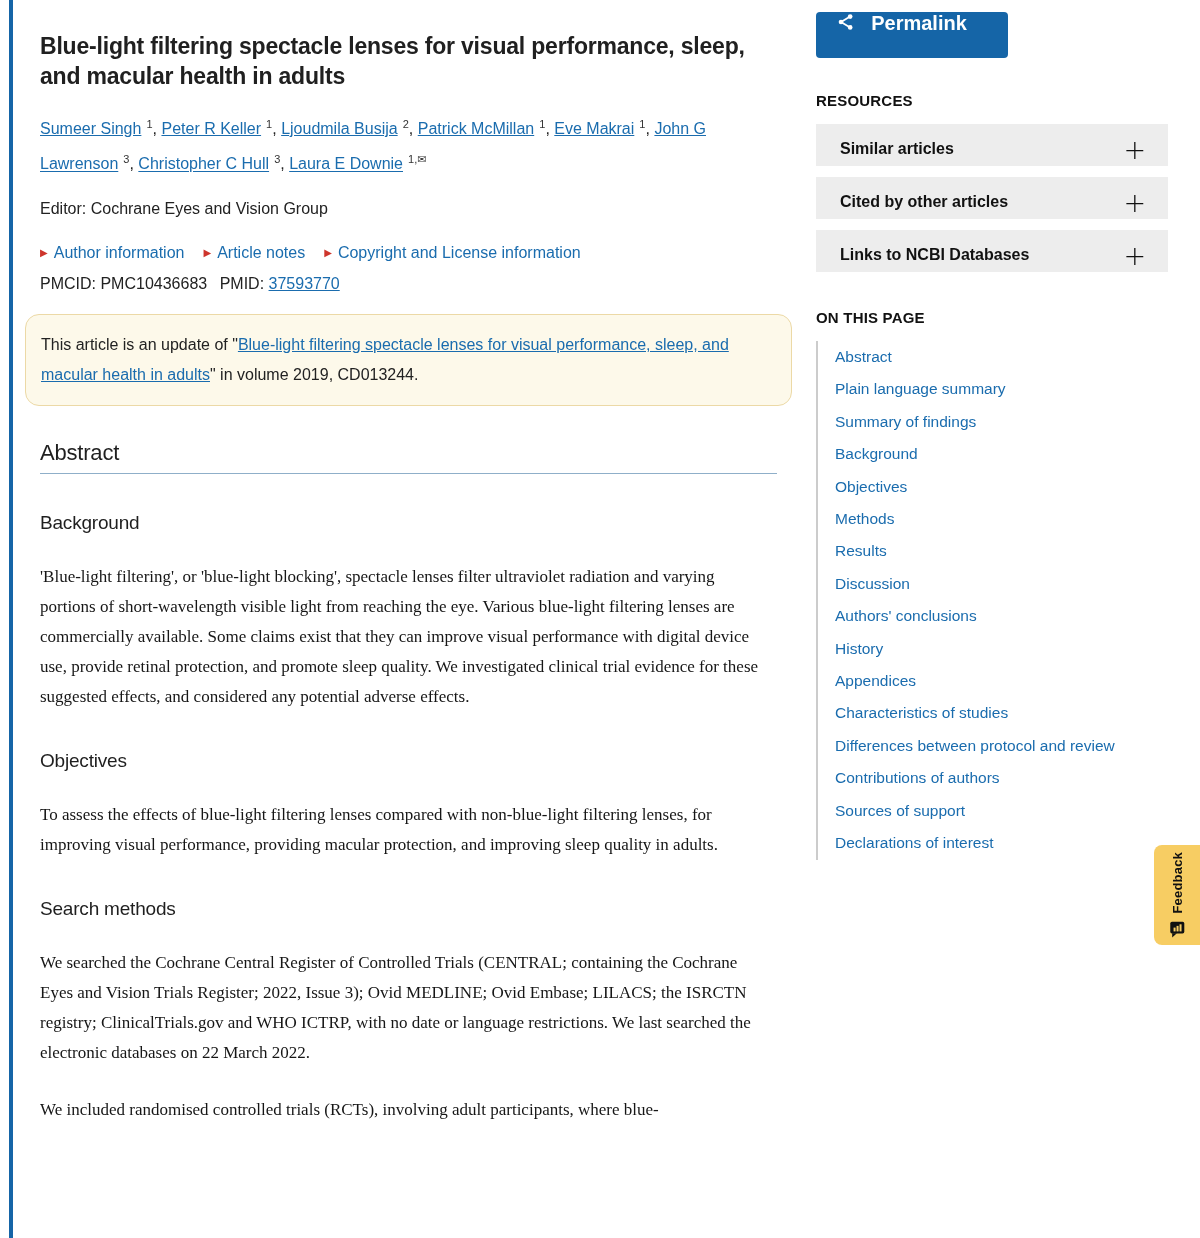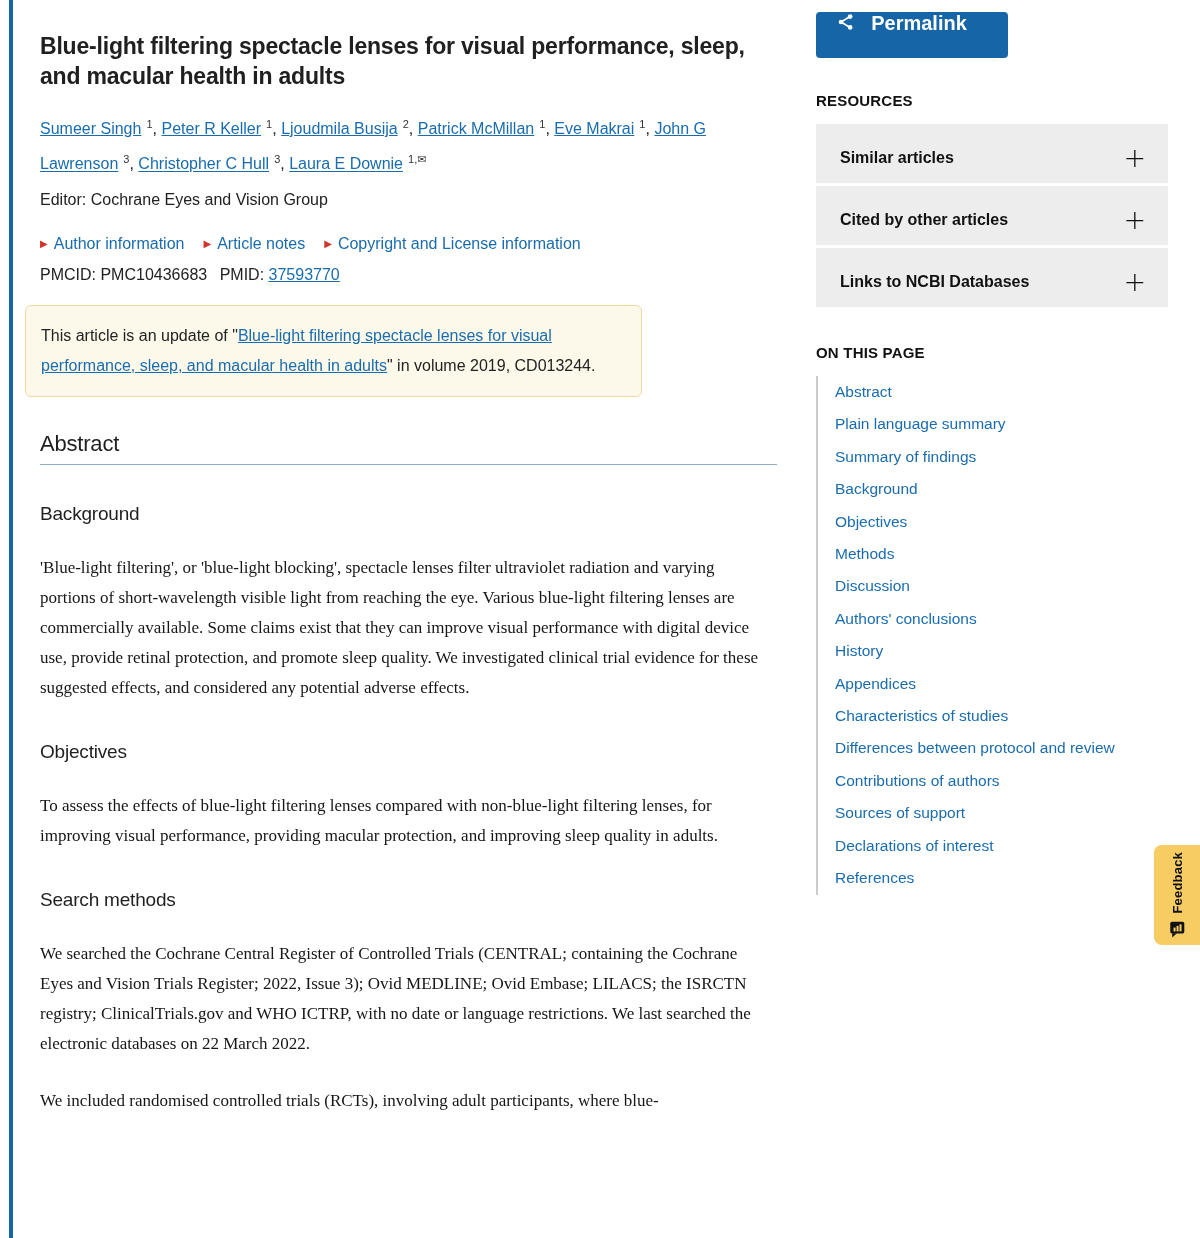--- a/index.html
+++ b/index.html
@@ -32,33 +32,33 @@
     margin-top:31px;
     font-size:23px;line-height:30px;font-weight:700;
     letter-spacing:-0.2px;color:#202020;
   }
   .authors{
     margin-top:18px;font-size:16px;line-height:30px;color:#222;
   }
   .authors a{color:var(--link-blue);text-decoration:underline;cursor:pointer;}
   .authors sup{font-size:11px;color:#333;margin-left:2px;}
   .authors .sep{color:#222;}
-  .editor{margin-top:9px;font-size:16px;line-height:21px;color:#222;}
+  .editor{margin-top:18px;font-size:16px;line-height:21px;color:#222;}
   .disclosures{margin-top:25px;font-size:16px;display:flex;gap:19px;align-items:center;}
   .disclosures .disc-item{display:flex;align-items:center;gap:6px;cursor:pointer;}
   .disclosures .arrow{color:var(--arrow-red);font-size:10px;line-height:1;}
   .disclosures a{color:var(--link-blue);text-decoration:none;}
   .ids{margin-top:13px;font-size:16px;color:#222;}
   .ids .gap{display:inline-block;width:8px;}
   .ids a{color:var(--link-blue);text-decoration:underline;cursor:pointer;}
   .update-box{
-    margin-top:21px;margin-left:-15px;width:617px;
+    margin-top:21px;margin-left:-15px;width:767px;
     background:var(--notice-bg);
     border:1px solid var(--notice-border);
-    border-radius:6px;
+    border-radius:14px;
     padding:15px 18px 15px 15px;
     font-size:16px;line-height:30px;color:#222;
   }
   .update-box a{color:var(--link-blue);text-decoration:underline;cursor:pointer;}
   h2.abstract-h{
     margin-top:33px;font-size:22px;font-weight:400;color:#1f1f1f;
     letter-spacing:-0.2px;line-height:27px;
   }
   .abstract-rule{margin-top:7px;width:737px;border-bottom:1px solid var(--divider-blue);}
   .sec-h{
@@ -82,21 +82,21 @@
   }
   .permalink .share-ic{margin-left:20px;display:flex;align-items:center;}
   .permalink .pl-label{flex:1;text-align:center;margin-right:26px;}
   .side-h{
     margin-top:35px;font-size:15px;font-weight:700;color:#111;
     letter-spacing:0.2px;line-height:16px;
   }
   .side-h.otp{margin-top:38px;}
   .acc-wrap{margin-top:15px;}
   .acc-row{
-    height:59px;margin-bottom:3px;background:var(--accordion-gray);
+    height:42px;margin-bottom:11px;background:var(--accordion-gray);
     display:flex;align-items:center;
     padding:8px 22px 0 24px;cursor:pointer;
   }
   .acc-row .acc-label{font-size:16px;font-weight:700;color:#111;}
   .acc-row .plus{
     margin-left:auto;font-size:27px;font-weight:200;color:#111;line-height:1;
     font-family:"DejaVu Sans",sans-serif;
   }
   .toc{
     margin-top:15px;border-left:2px solid #cccccc;padding-left:17px;
@@ -201,30 +201,30 @@
     </div>
 
   <div class="side-h otp">ON THIS PAGE</div>
   <nav class="toc">
       <a>Abstract</a>
       <a>Plain language summary</a>
       <a>Summary of findings</a>
       <a>Background</a>
       <a>Objectives</a>
       <a>Methods</a>
+      <a>Results</a>
       <a>Discussion</a>
       <a>Authors' conclusions</a>
       <a>History</a>
       <a>Appendices</a>
       <a>Characteristics of studies</a>
       <a>Differences between protocol and review</a>
       <a>Contributions of authors</a>
       <a>Sources of support</a>
       <a>Declarations of interest</a>
-      <a>References</a>
     </nav>
 </aside>
 
 <div id="feedback">
   <span class="fb-label">Feedback</span>
   <span class="fb-ic">
     <svg width="17" height="17" viewBox="0 0 16 16">
       <rect x="1.2" y="0.8" width="13.2" height="11" rx="1.6" fill="#111111"></rect>
       <polygon points="3,11.5 3,15.6 7.4,11.5" fill="#111111"></polygon>
       <rect x="4.3" y="6.2" width="1.9" height="3.6" fill="#f7cd63"></rect>

